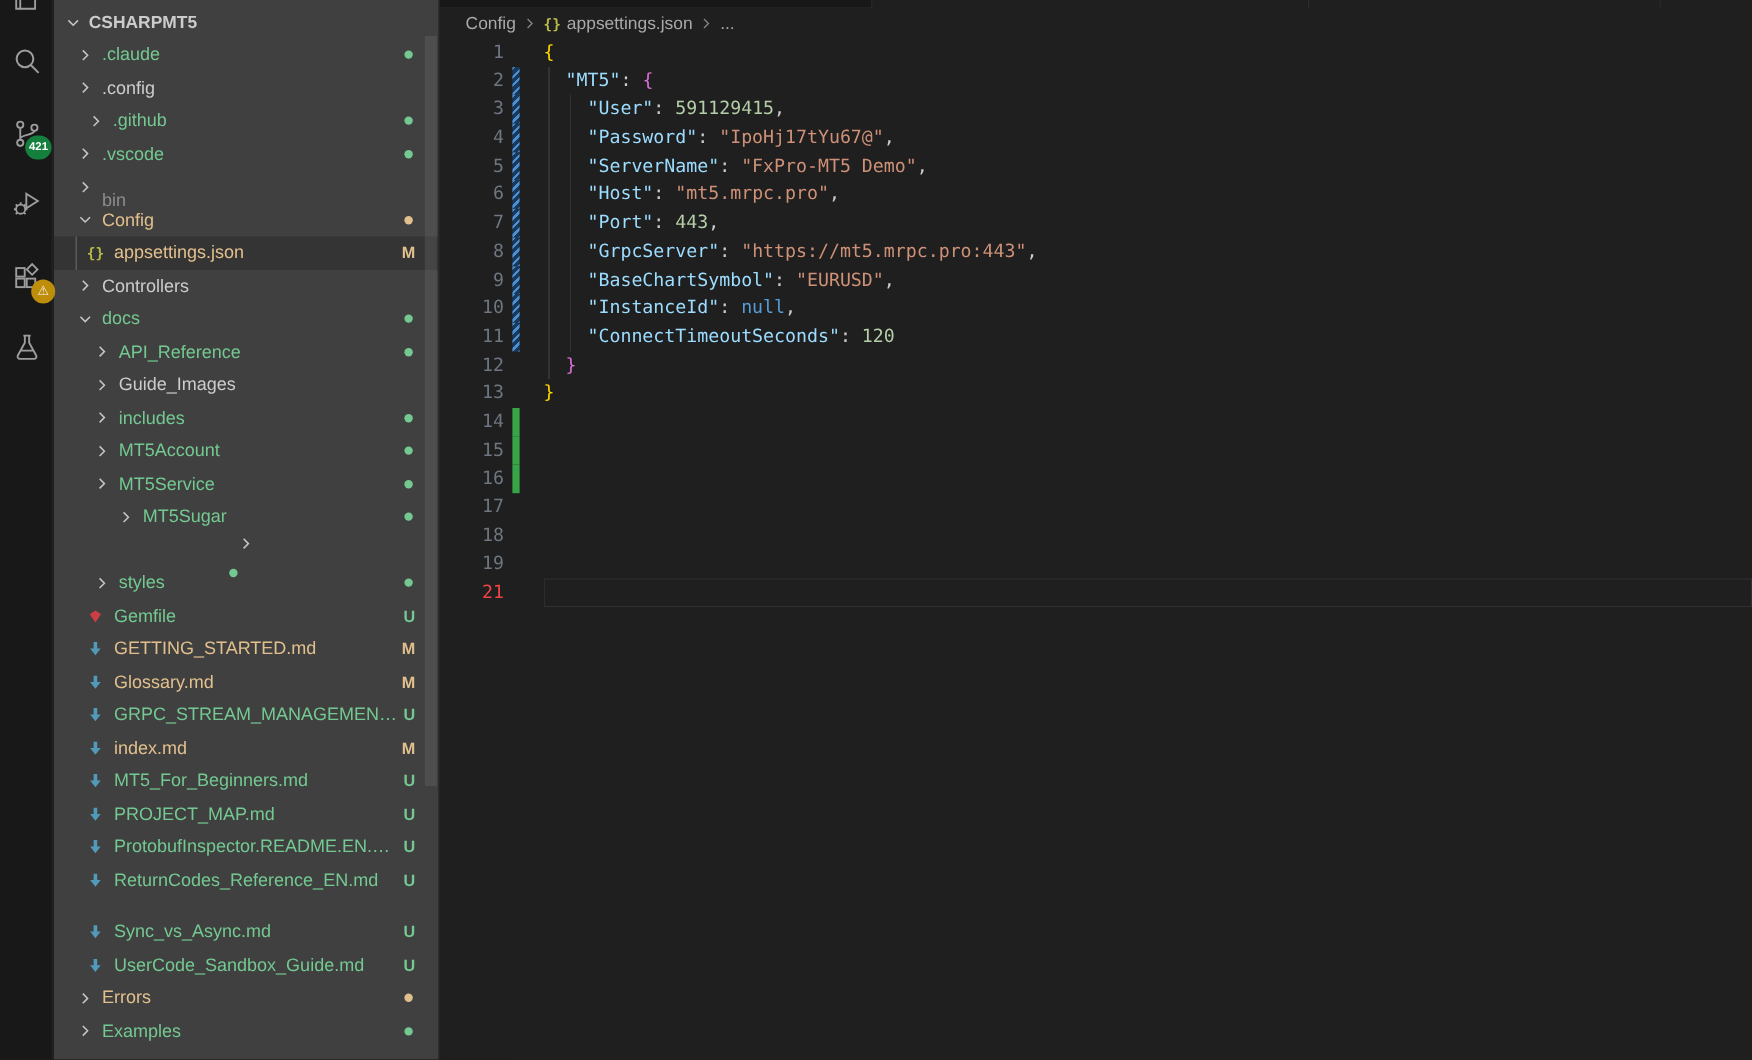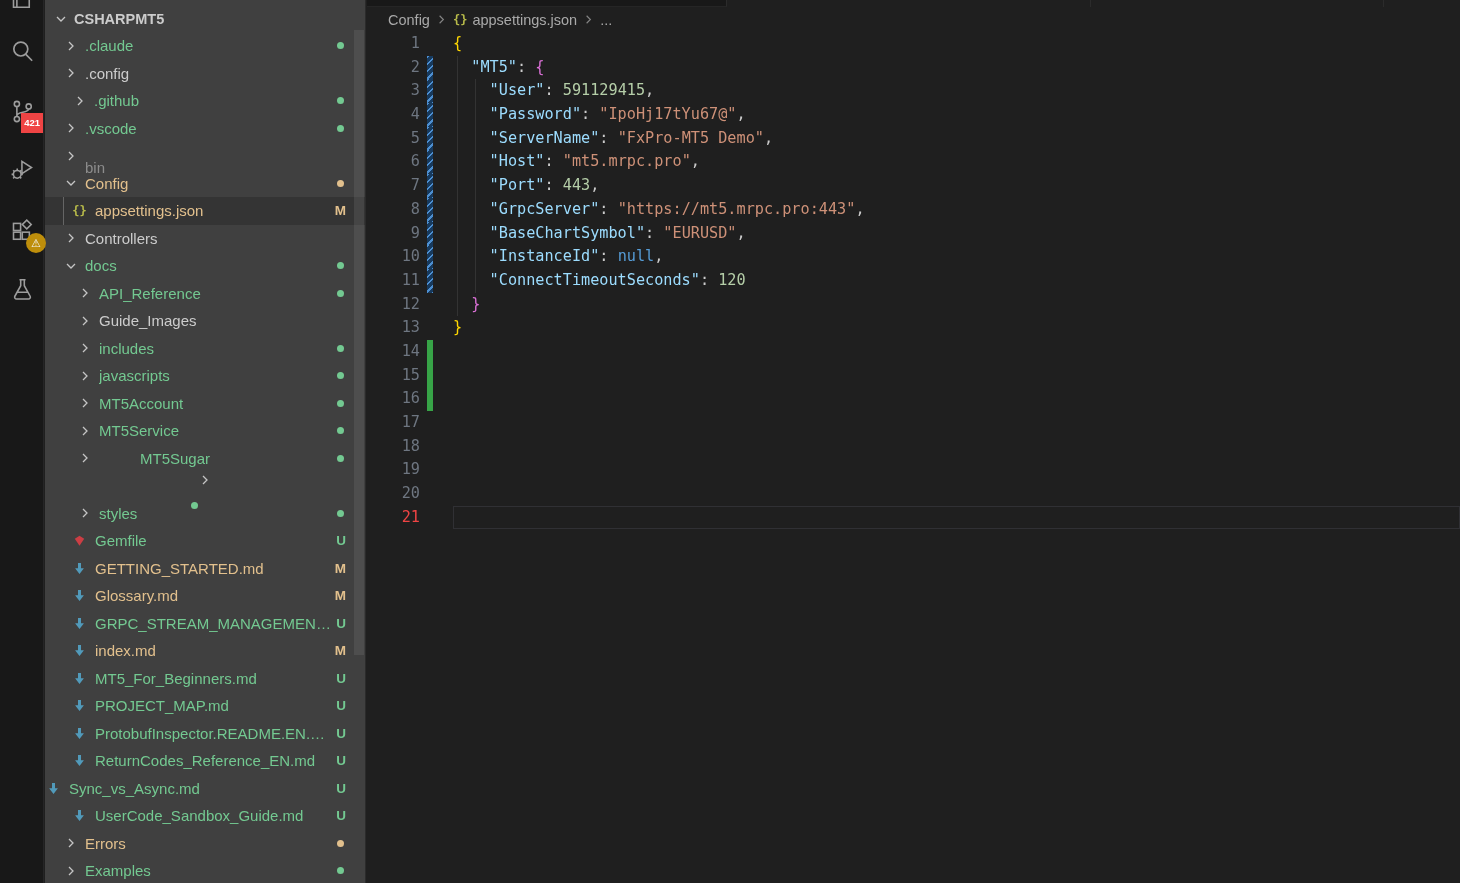--- a/index.html
+++ b/index.html
@@ -13,22 +13,22 @@
 
   
   .activitybar {
     position:absolute; left:0; top:0; width:44px; height:883px;
     background:#181818; border-right:1px solid #252526; z-index:5;
   }
   .ab-item { position:absolute; left:0; width:44px; height:44px; display:flex; align-items:center; justify-content:center; cursor:pointer; }
   .ab-item svg { width:27px; height:27px; }
   .ab-badge {
     position:absolute; right:1px; bottom:0px;
-    min-width:20px; height:20px; border-radius:0;
-    background:#ef4444; color:#ffffff;
+    min-width:20px; height:20px; border-radius:10px;
+    background:#15803d; color:#ffffff;
     font-size:9.5px; font-weight:bold; line-height:20px; text-align:right;
     padding:0 3px;
   }
   .ab-warn {
     position:absolute; right:-2px; bottom:0px;
     width:20px; height:20px; border-radius:10px;
     background:#be8e0b; color:#f5f5f5;
     font-size:11px; line-height:20px; text-align:center;
   }
 
@@ -282,75 +282,64 @@
         <span class="tright">
           <span class="gdot" style="background: rgb(115, 201, 145);"></span>
         </span>
       </div>
       <div class="trow" style="padding-left: 32px;">
         <span class="chev">
           <svg viewBox="0 0 16 16" fill="none" stroke="#c5c5c5" stroke-width="1.3">
             <path d="M6 4l4 4-4 4"></path>
           </svg>
         </span>
-        <span class="tlabel c-untracked">javascripts</span>
+        <span class="tlabel c-untracked">MT5Account</span>
         <span class="tright">
           <span class="gdot" style="background: rgb(115, 201, 145);"></span>
         </span>
       </div>
       <div class="trow" style="padding-left: 32px;">
         <span class="chev">
           <svg viewBox="0 0 16 16" fill="none" stroke="#c5c5c5" stroke-width="1.3">
             <path d="M6 4l4 4-4 4"></path>
           </svg>
         </span>
-        <span class="tlabel c-untracked">MT5Account</span>
+        <span class="tlabel c-untracked">MT5Service</span>
+        <span class="tright">
+          <span class="gdot" style="background: rgb(115, 201, 145);"></span>
+        </span>
+      </div>
+      <div class="trow" style="padding-left: 52px;">
+        <span class="chev">
+          <svg viewBox="0 0 16 16" fill="none" stroke="#c5c5c5" stroke-width="1.3">
+            <path d="M6 4l4 4-4 4"></path>
+          </svg>
+        </span>
+        <span class="tlabel c-untracked">MT5Sugar</span>
+        <span class="tright">
+          <span class="gdot" style="background: rgb(115, 201, 145);"></span>
+        </span>
+      </div>
+      <div class="trow" style=" flex-direction: column;">
+        <span class="chev">
+          <svg viewBox="0 0 16 16" fill="none" stroke="#c5c5c5" stroke-width="1.3">
+            <path d="M6 4l4 4-4 4"></path>
+          </svg>
+        </span>
+        <span class="tlabel c-untracked">Strategies</span>
         <span class="tright">
           <span class="gdot" style="background: rgb(115, 201, 145);"></span>
         </span>
       </div>
       <div class="trow" style="padding-left: 32px;">
         <span class="chev">
           <svg viewBox="0 0 16 16" fill="none" stroke="#c5c5c5" stroke-width="1.3">
             <path d="M6 4l4 4-4 4"></path>
           </svg>
         </span>
-        <span class="tlabel c-untracked">MT5Service</span>
-        <span class="tright">
-          <span class="gdot" style="background: rgb(115, 201, 145);"></span>
-        </span>
-      </div>
-      <div class="trow" style="padding-left: 32px; gap: 41px;">
-        <span class="chev">
-          <svg viewBox="0 0 16 16" fill="none" stroke="#c5c5c5" stroke-width="1.3">
-            <path d="M6 4l4 4-4 4"></path>
-          </svg>
-        </span>
-        <span class="tlabel c-untracked">MT5Sugar</span>
-        <span class="tright">
-          <span class="gdot" style="background: rgb(115, 201, 145);"></span>
-        </span>
-      </div>
-      <div class="trow" style=" flex-direction: column;">
-        <span class="chev">
-          <svg viewBox="0 0 16 16" fill="none" stroke="#c5c5c5" stroke-width="1.3">
-            <path d="M6 4l4 4-4 4"></path>
-          </svg>
-        </span>
-        <span class="tlabel c-untracked">Strategies</span>
-        <span class="tright">
-          <span class="gdot" style="background: rgb(115, 201, 145);"></span>
-        </span>
-      </div>
-      <div class="trow" style="padding-left: 32px;">
-        <span class="chev">
-          <svg viewBox="0 0 16 16" fill="none" stroke="#c5c5c5" stroke-width="1.3">
-            <path d="M6 4l4 4-4 4"></path>
-          </svg>
-        </span>
         <span class="tlabel c-untracked">styles</span>
         <span class="tright">
           <span class="gdot" style="background: rgb(115, 201, 145);"></span>
         </span>
       </div>
       <div class="trow" style="padding-left: 26px;">
         <span class="ficon ruby">
           <svg viewBox="0 0 16 16">
             <path d="M3 6.2L8 3l5 3.2L8 13.6z" fill="#cc3e44"></path>
           </svg>
@@ -441,21 +430,21 @@
         <span class="ficon md">
           <svg viewBox="0 0 16 16">
             <path d="M6.4 2.2h3.2v5.6h3.1L8 13.8 3.3 7.8h3.1z" fill="#519aba"></path>
           </svg>
         </span>
         <span class="tlabel c-untracked">ReturnCodes_Reference_EN.md</span>
         <span class="tright">
           <span class="gletter c-untracked">U</span>
         </span>
       </div>
-      <div class="trow" style="">
+      <div class="trow" style="padding-left: 26px; margin-top: 16px;">
         <span class="ficon md">
           <svg viewBox="0 0 16 16">
             <path d="M6.4 2.2h3.2v5.6h3.1L8 13.8 3.3 7.8h3.1z" fill="#519aba"></path>
           </svg>
         </span>
         <span class="tlabel c-untracked">Sync_vs_Async.md</span>
         <span class="tright">
           <span class="gletter c-untracked">U</span>
         </span>
       </div>
@@ -601,22 +590,18 @@
         <span class="ct"></span>
       </div>
       <div class="cl">
         <span class="ln">18</span>
         <span class="ct"></span>
       </div>
       <div class="cl">
         <span class="ln">19</span>
         <span class="ct"></span>
       </div>
-      <div class="cl">
-        <span class="ln">20</span>
-        <span class="ct"></span>
-      </div>
       <div class="cl cur">
         <span class="ln">21</span>
         <span class="ct"></span>
       </div>
     </div>
 </div>
 
 </body></html>

